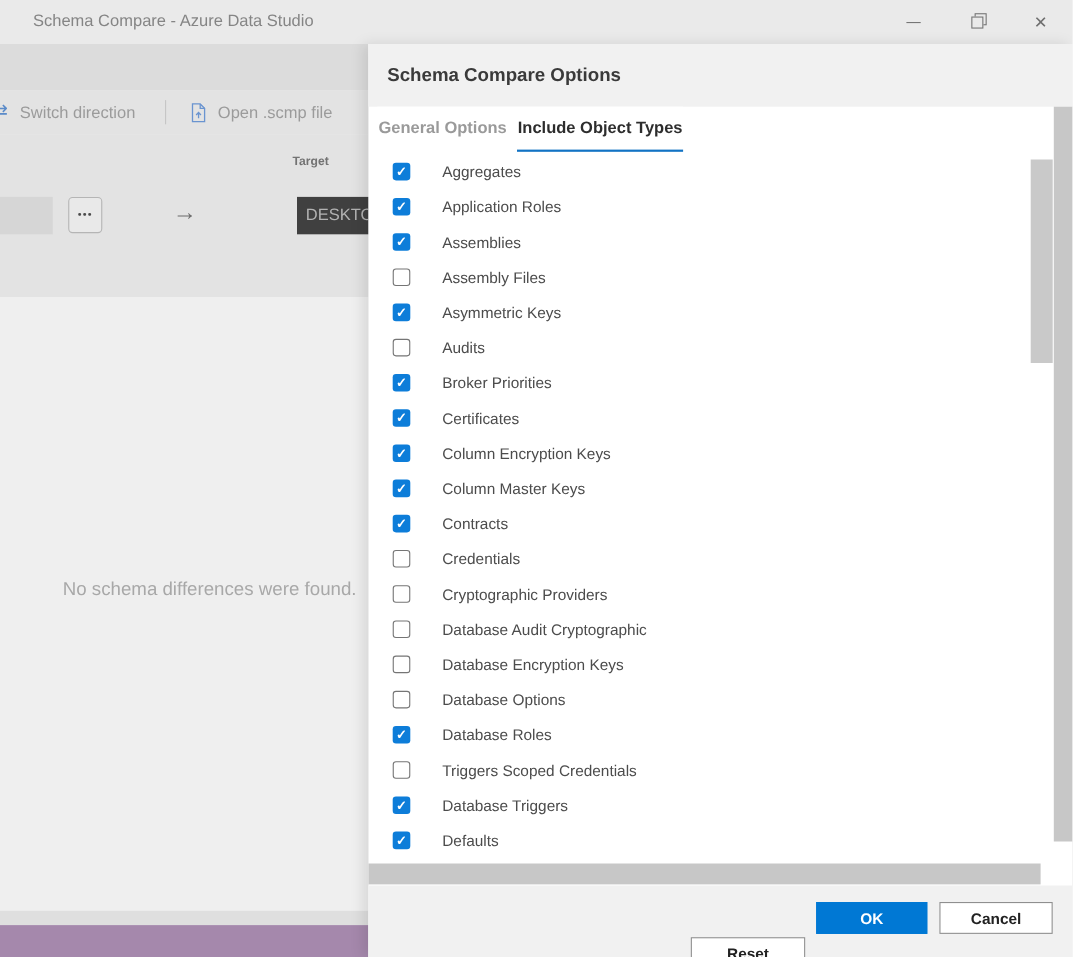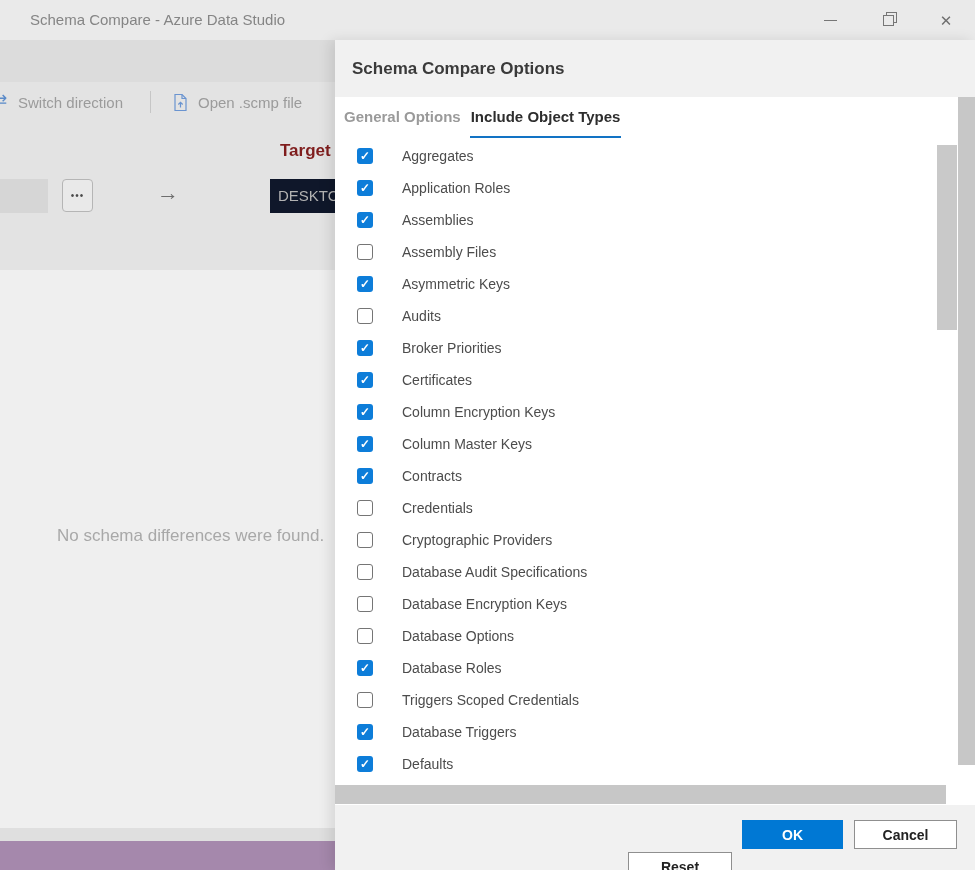--- a/index.html
+++ b/index.html
@@ -34,24 +34,24 @@
   .switch-icon { position:absolute; left:-7px; top:8px; font-size:17px; color:#5b8bc9; }
   .tb-label { white-space:nowrap; }
   .tb-divider { position:absolute; left:150px; top:9px; width:1px; height:22px; background:#c6c6c6; }
 
   .source-box { position:absolute; left:0; top:139px; width:48px; height:34px;
     background:#d6d6d6; border:none; }
   .ellipsis-btn { position:absolute; left:62px; top:139px; width:31px; height:33px;
     background:#e9e9e9; border:1px solid #b5b5b5; border-radius:4px;
     color:#4a4a4a; font-size:10px; letter-spacing:1px; }
   .dir-arrow { position:absolute; left:157px; top:140px; font-size:22px; color:#6e6e6e; }
-  .target-label { position:absolute; left:280px; top:101px; font-size:17px;
-    font-weight:bold; color:#7f1d1d; white-space:nowrap; }
+  .target-label { position:absolute; left:266px; top:101px; font-size:11px;
+    font-weight:bold; color:#737373; white-space:nowrap; }
   .target-box { position:absolute; left:270px; top:139px; width:66px; height:34px;
-    background:#0f172a; border:none; overflow:hidden; font-size:15px; color:#b2b2b2;
+    background:#404040; border:none; overflow:hidden; font-size:15px; color:#b2b2b2;
     line-height:34px; padding-left:8px; white-space:nowrap; text-align:left; }
   .empty-msg { position:absolute; left:57px; top:486px; font-size:17px;
     color:#a8a8a8; white-space:nowrap; }
   .pre-status-strip { position:absolute; left:0; top:788px; width:335px; height:13px;
     background:#dfdfdf; }
   .status-bar { position:absolute; left:0; top:801px; width:335px; height:29px;
     background:var(--status-bar-purple,#a588ac); }
 
   
   .dialog { position:absolute; left:335px; top:40px; width:640px; height:830px;
@@ -238,21 +238,21 @@
         <div class="option-row">
     <span class="checkbox unchecked">
       <span class="checkmark"></span>
     </span>
     <span class="option-label">Cryptographic Providers</span>
   </div>
         <div class="option-row">
     <span class="checkbox unchecked">
       <span class="checkmark"></span>
     </span>
-    <span class="option-label">Database Audit Specifications</span>
+    <span class="option-label">Database Audit Cryptographic</span>
   </div>
         <div class="option-row">
     <span class="checkbox unchecked">
       <span class="checkmark"></span>
     </span>
     <span class="option-label">Database Encryption Keys</span>
   </div>
         <div class="option-row">
     <span class="checkbox unchecked">
       <span class="checkmark"></span>

